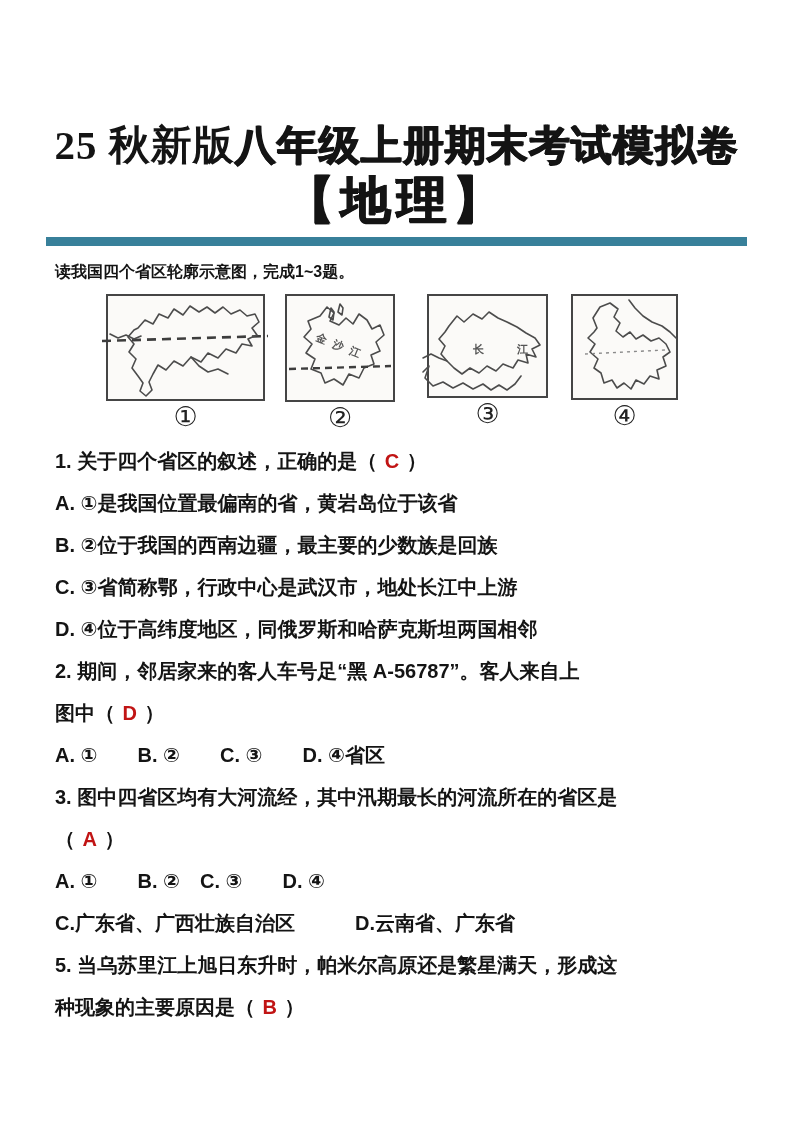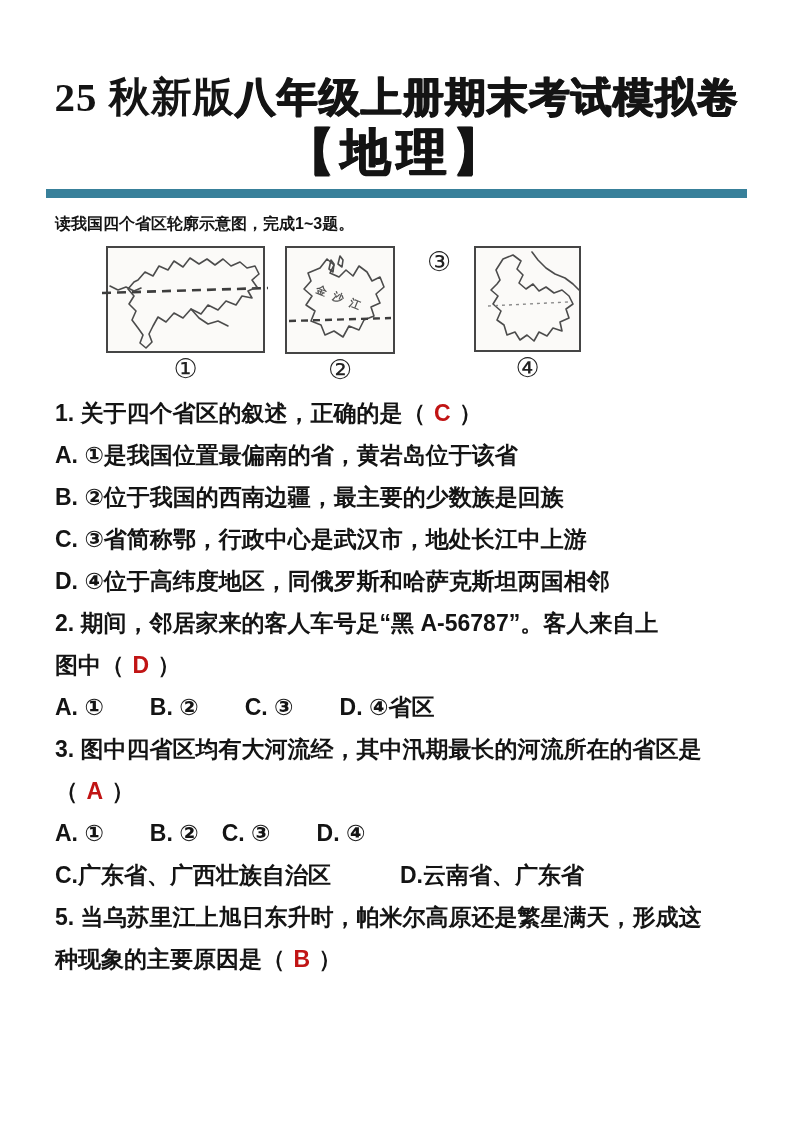--- a/index.html
+++ b/index.html
@@ -1,40 +1,40 @@
 <!DOCTYPE html>
 <html><head>
 <meta charset="utf-8">
 <style>
   html,body { margin:0; padding:0; background:#ffffff; }
   .page {
     position:relative; width:793px; height:1122px; margin:0 auto;
     background:#ffffff; overflow:hidden; color:#141414;
     font-family:"Liberation Sans","DejaVu Sans",sans-serif;
   }
-  header { text-align:center; padding-top:72px; }
+  header { text-align:center; padding-top:72px;margin-top:48px; }
   .title { margin:0; font-size:41px; line-height:50px; font-weight:bold; letter-spacing:1px; white-space:nowrap; }
   .title-prefix { font-family:"Liberation Serif","DejaVu Serif",serif; font-weight:bold; }
   .heavy { text-shadow:1px 0 0 currentColor, -0.7px 0 0 currentColor, 0 0.6px 0 currentColor; }
   .subtitle { font-size:50px; line-height:48px; font-weight:bold; letter-spacing:6px; margin-top:6px; }
   .divider { height:9px; margin:13px 46px 0 46px; background:#38809a; }
 
   .intro { padding:9px 0 0 55px; font-size:16px; line-height:34px; font-weight:bold; }
 
   .maps-row { display:flex; align-items:flex-start; margin:5px 0 0 106px; }
   .map-col { display:flex; flex-direction:column; align-items:center; }
   .map-col.c1 { margin-right:20px; }
   .map-col.c2 { margin-right:32px; }
   .map-col.c3 { margin-right:23px; }
   .map-box { border:2px solid #454545; background:#fbfaf8; line-height:0; }
   .map-box svg { overflow:visible; }
   .map-label { font-size:27px; line-height:30px; margin-top:1px; color:#222; font-weight:normal; }
 
   main { padding:7px 38px 0 55px; }
-  .qline { font-size:23px; line-height:42px; font-weight:bold; white-space:pre-wrap; }
+  .qline { font-size:20px; line-height:42px; font-weight:bold; white-space:pre-wrap; }
   .ans { font-weight:bold; padding:0 2px; }
 
   .ol   { fill:none; stroke:#4c4c4c; stroke-width:1.6; stroke-linejoin:round; stroke-linecap:round; }
   .dash  { fill:none; stroke:#3d3d3d; stroke-width:2.6; stroke-dasharray:9 6; }
   .dash2 { fill:none; stroke:#3d3d3d; stroke-width:2.4; stroke-dasharray:7 5; }
   .dash3 { fill:none; stroke:#8a8a8a; stroke-width:1.4; stroke-dasharray:3 4; }
   .map-text { font-size:11px; fill:#555; letter-spacing:7px; font-weight:bold; }
   .map-text.wide { letter-spacing:15px; }
 </style>
 </head>
@@ -71,20 +71,28 @@
           <path class="ol" d="M44,12 L47,16 L46,24 L42,21 Z"></path>
           <path class="ol" d="M53,8 L56,12 L55,19 L51,16 Z"></path>
           <path class="dash2" d="M2,73 L104,70"></path>
           <text class="map-text" x="28" y="44" transform="rotate(22 28 44)">金沙江</text>
         </svg>
       </div>
       <div class="map-label">②</div>
     </div>
 
     <div class="map-col c3">
+      <div class="map-box">
+        <svg width="117" height="100" viewBox="0 0 117 100">
+          <path class="ol" d="M20,30 L28,20 L35,26 L44,18 L53,23 L60,16 L69,22 L78,26 L88,31 L97,37 L106,42 L111,49 L103,53 L107,61 L97,58 L99,67 L89,64 L84,72 L74,68 L67,75 L58,70 L50,77 L41,72 L33,78 L25,72 L18,65 L12,58 L16,50 L10,43 L16,36 Z"></path>
+          <path class="ol" d="M-6,62 L2,58 L10,62 L18,65"></path>
+          <path class="ol" d="M-6,76 L0,70 L-4,82 L4,90 L14,86 L24,92 L34,87 L44,93 L54,88 L62,94 L70,89 L78,94 L86,88 L92,80"></path>
+          <text class="map-text wide" x="44" y="57">长 江</text>
+        </svg>
+      </div>
       <div class="map-label">③</div>
     </div>
 
     <div class="map-col">
       <div class="map-box">
         <svg width="103" height="102" viewBox="0 0 103 102">
           <path class="ol" d="M24,32 L20,22 L27,11 L37,7 L45,13 L41,21 L47,27 L43,35 L50,41 L57,36 L63,43 L70,39 L78,45 L86,42 L93,48 L97,56 L90,61 L93,70 L84,74 L86,83 L77,80 L71,88 L63,84 L58,93 L51,87 L44,92 L39,84 L31,87 L28,77 L21,72 L25,63 L17,56 L22,48 L15,42 L21,36 Z"></path>
           <path class="ol" d="M56,4 L62,12 L70,20 L79,26 L89,30 L97,36 L103,42"></path>
           <path class="dash3" d="M12,58 L92,54"></path>
         </svg>

